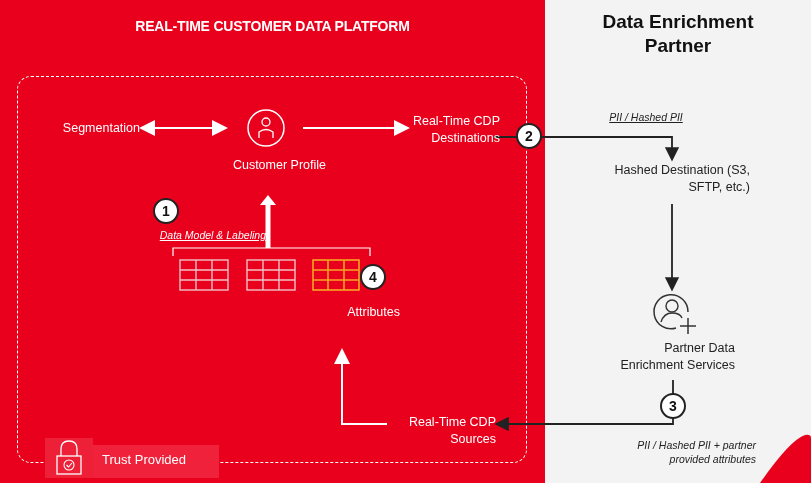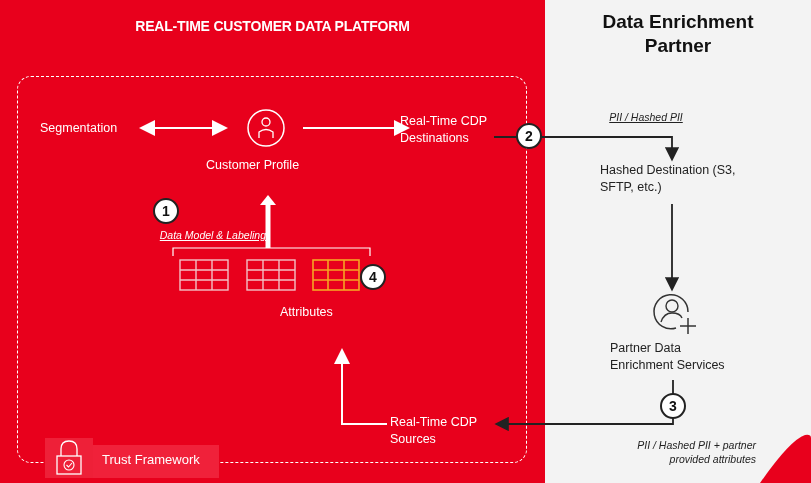--- a/index.html
+++ b/index.html
@@ -2,21 +2,21 @@
 <html><head>
   <meta charset="utf-8">
   <style>
     html, body { margin: 0; padding: 0; }
     body { width: 811px; height: 483px; position: relative; overflow: hidden; font-family: "Liberation Sans", sans-serif; background: #f3f3f3; }
     .left-panel { position: absolute; left: 0; top: 0; width: 545px; height: 483px; background: #e8001c; }
     .right-panel { position: absolute; left: 545px; top: 0; width: 266px; height: 483px; background: #f3f3f3; }
     .title-left { position: absolute; left: 0; top: 18px; width: 545px; text-align: center; color: #fff; font-weight: bold; font-size: 14px; letter-spacing: -0.2px; }
     .title-right { position: absolute; left: 545px; top: 10px; width: 266px; text-align: center; color: #111; font-weight: bold; font-size: 19px; line-height: 24px; }
     .dashed-box { position: absolute; left: 17px; top: 76px; width: 510px; height: 387px; border: 1.5px dashed #fff; border-radius: 14px; box-sizing: border-box; }
-    .lbl { position: absolute; font-size: 12.5px; text-align: left; line-height: 17px; }
+    .lbl { position: absolute; font-size: 12.5px; text-align: right; line-height: 17px; }
     .w { color: #fff; }
     .k { color: #222; }
     .it { font-style: italic; font-size: 10.5px; }
     svg.overlay { position: absolute; left: 0; top: 0; }
     .badge { position: absolute; width: 26px; height: 26px; border-radius: 50%; background: #fff; border: 2px solid #222; box-sizing: border-box; text-align: center; line-height: 22px; font-weight: bold; font-size: 14px; color: #111; }
     .trust { position: absolute; left: 45px; top: 445px; width: 174px; height: 33px; background: #f0213a; }
     .trust-icon { position: absolute; left: 45px; top: 438px; width: 48px; height: 40px; background: #ee2038; }
     .trust-label { position: absolute; left: 102px; top: 452px; color: #fff; font-size: 13px; }
   </style>
 </head>
@@ -138,13 +138,13 @@
 
 <div class="trust"></div>
 <div class="trust-icon">
   <svg width="48" height="40">
     <path d="M16,18 L16,11 Q16,3 24,3 Q32,3 32,11 L32,18" stroke="#fff" stroke-width="1.3" fill="none"></path>
     <rect x="12" y="18" width="24" height="18" stroke="#fff" stroke-width="1.3" fill="none"></rect>
     <circle cx="24" cy="27" r="5" stroke="#fff" stroke-width="1.1" fill="none"></circle>
     <path d="M21.5,27 L23.5,29 L27,25" stroke="#fff" stroke-width="1.1" fill="none"></path>
   </svg>
 </div>
-<div class="trust-label">Trust Framework</div>
+<div class="trust-label">Trust Provided</div>
 
 </body></html>

